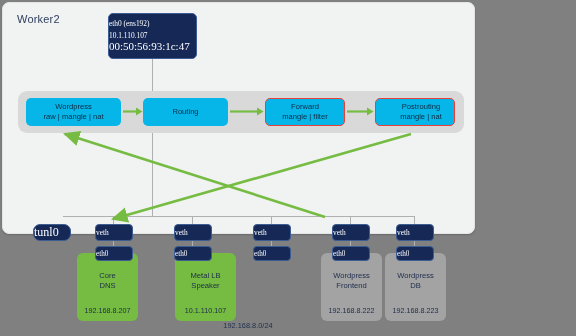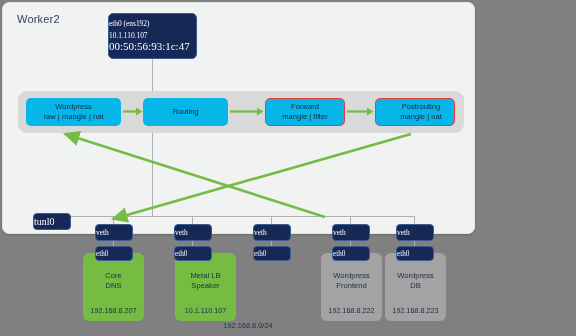--- a/index.html
+++ b/index.html
@@ -89,22 +89,23 @@
 
   
   #long-arrows{position:absolute;left:0;top:0;width:473px;height:331px;z-index:7;pointer-events:none;}
 
   
   .bus{
     position:absolute;left:60px;top:213px;width:352px;height:1.4px;
     background:#b0b0b0;z-index:1;
   }
   .tunl{
-    left:30px;top:210px;width:38px;height:17px;
-    font-size:10px;
+    left:30px;top:221px;width:38px;height:17px;
+    font-size:12px;
+    border-radius:7px;
   }
   .stub{position:absolute;width:1.4px;background:#b0b0b0;z-index:1;}
 
   .veth{width:38px;height:17px;font-size:7.4px;top:221px;}
   .eth0{width:38px;height:15px;font-size:7.2px;top:243px;}
 
   
   .pod{
     position:absolute;top:250px;width:61px;height:68px;
     border-radius:6px;box-sizing:border-box;
@@ -200,21 +201,21 @@
     </div>
 
     <div class="stub" style="left:110px;top:213px;height:9px;"></div>
     <div class="navy veth" style="left:92px;">
         <span>veth</span>
       </div>
     <div class="stub" style="left:110px;top:238px;height:6px;"></div>
     <div class="navy eth0" style="left:92px;">
         <span>eth0</span>
       </div>
-    <div class="pod green" style="left:80px;">
+    <div class="pod green" style="left:74px;">
       <div class="pname">
         <span>Core</span><br>
         <span>DNS</span>
       </div>
       <div class="pip">192.168.8.207</div>
     </div>
 
     <div class="stub" style="left:189px;top:213px;height:9px;"></div>
     <div class="navy veth" style="left:171px;">
         <span>veth</span>

